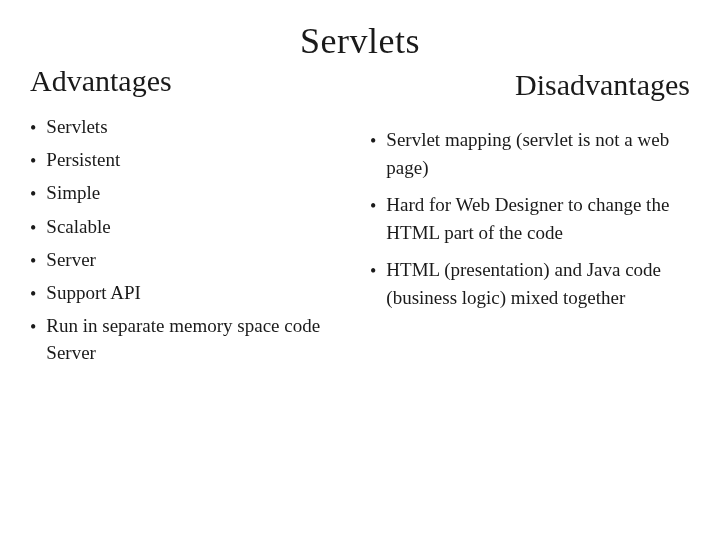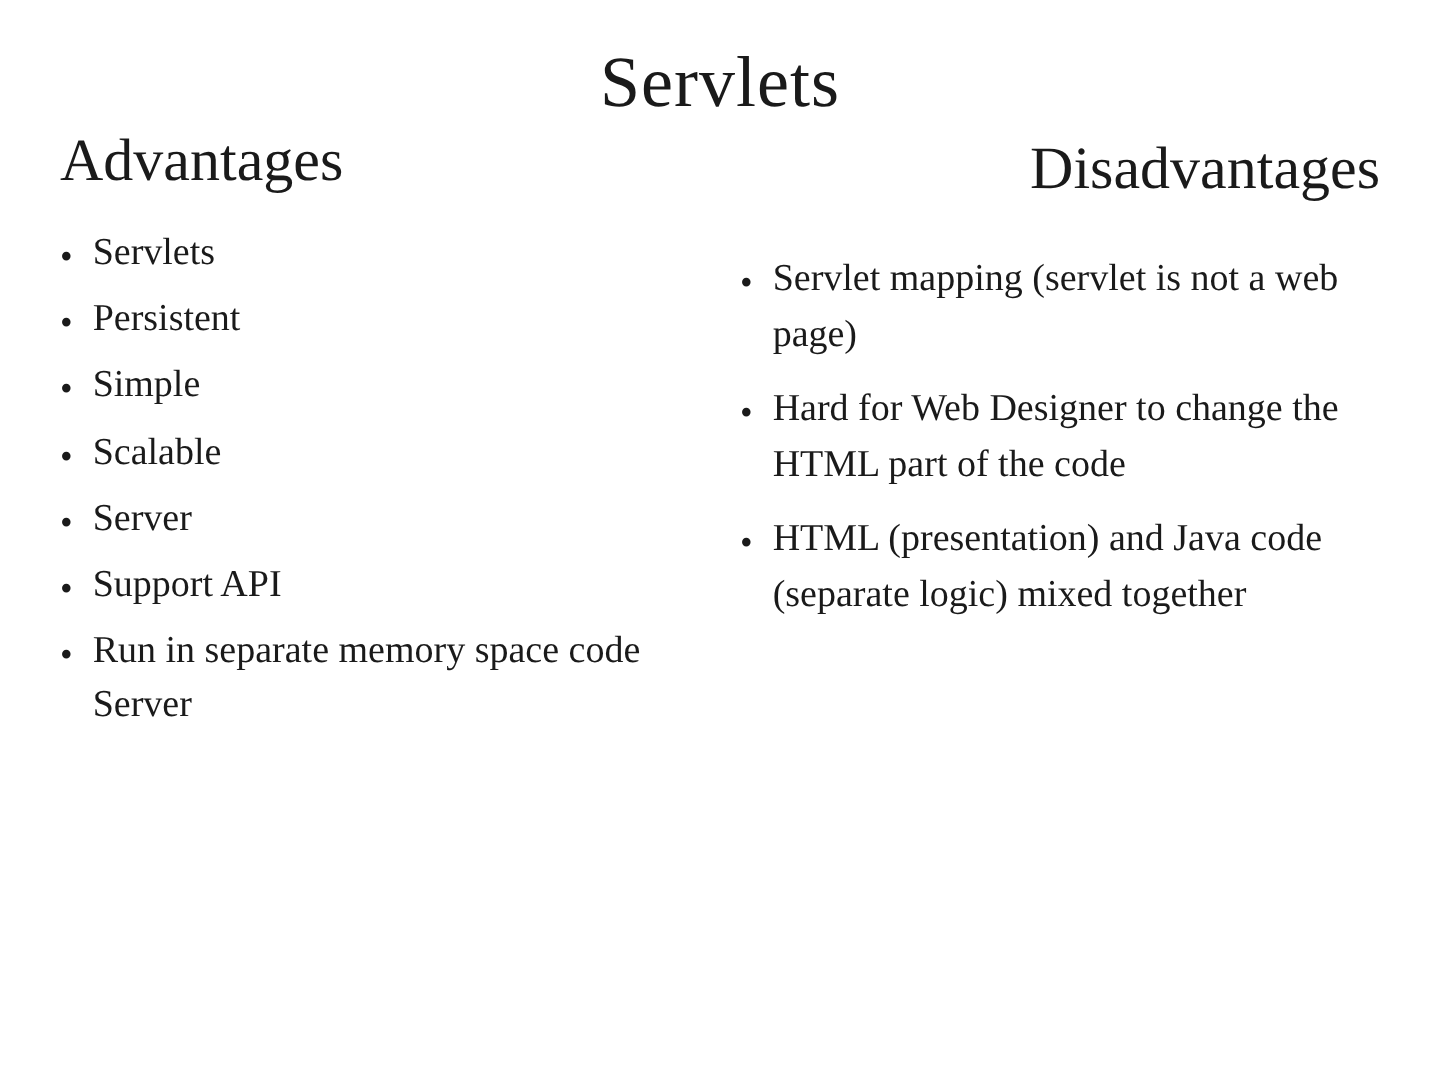--- a/index.html
+++ b/index.html
@@ -164,19 +164,19 @@
         <li>
           <span class="bullet-dot">•</span>
           <span class="item-text">Servlet mapping (servlet is not a web page)</span>
         </li>
         <li>
           <span class="bullet-dot">•</span>
           <span class="item-text">Hard for Web Designer to change the HTML part of the code</span>
         </li>
         <li>
           <span class="bullet-dot">•</span>
-          <span class="item-text">HTML (presentation) and Java code (separate logic) mixed together</span>
+          <span class="item-text">HTML (presentation) and Java code (business logic) mixed together</span>
         </li>
       </ul>
     </div>
 
   </div>
 </div>
 
 </body></html>

